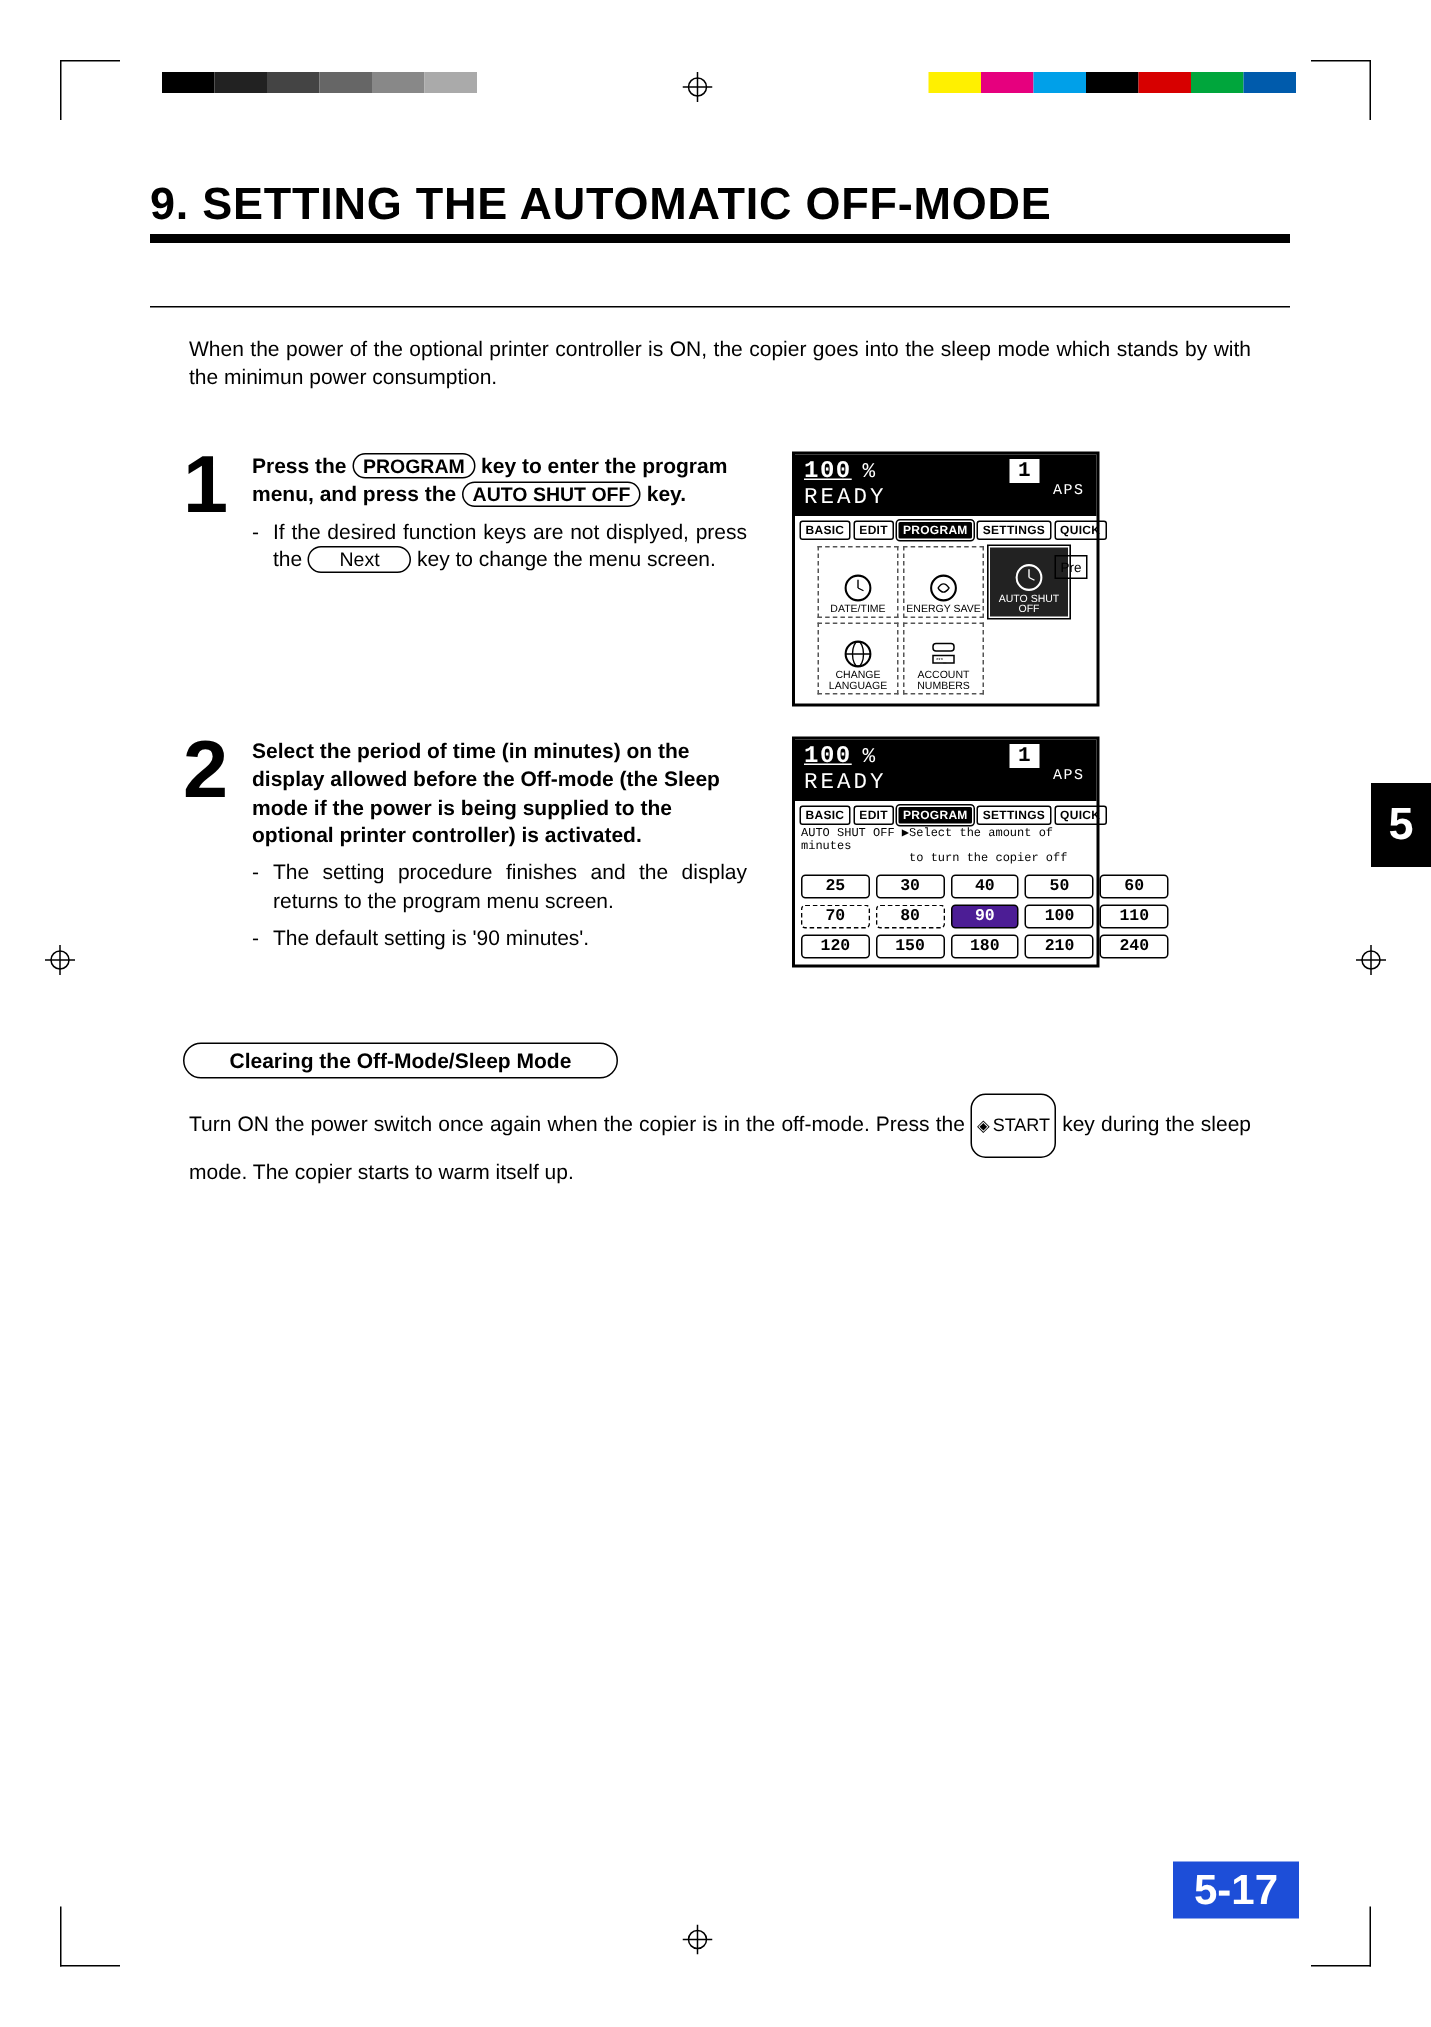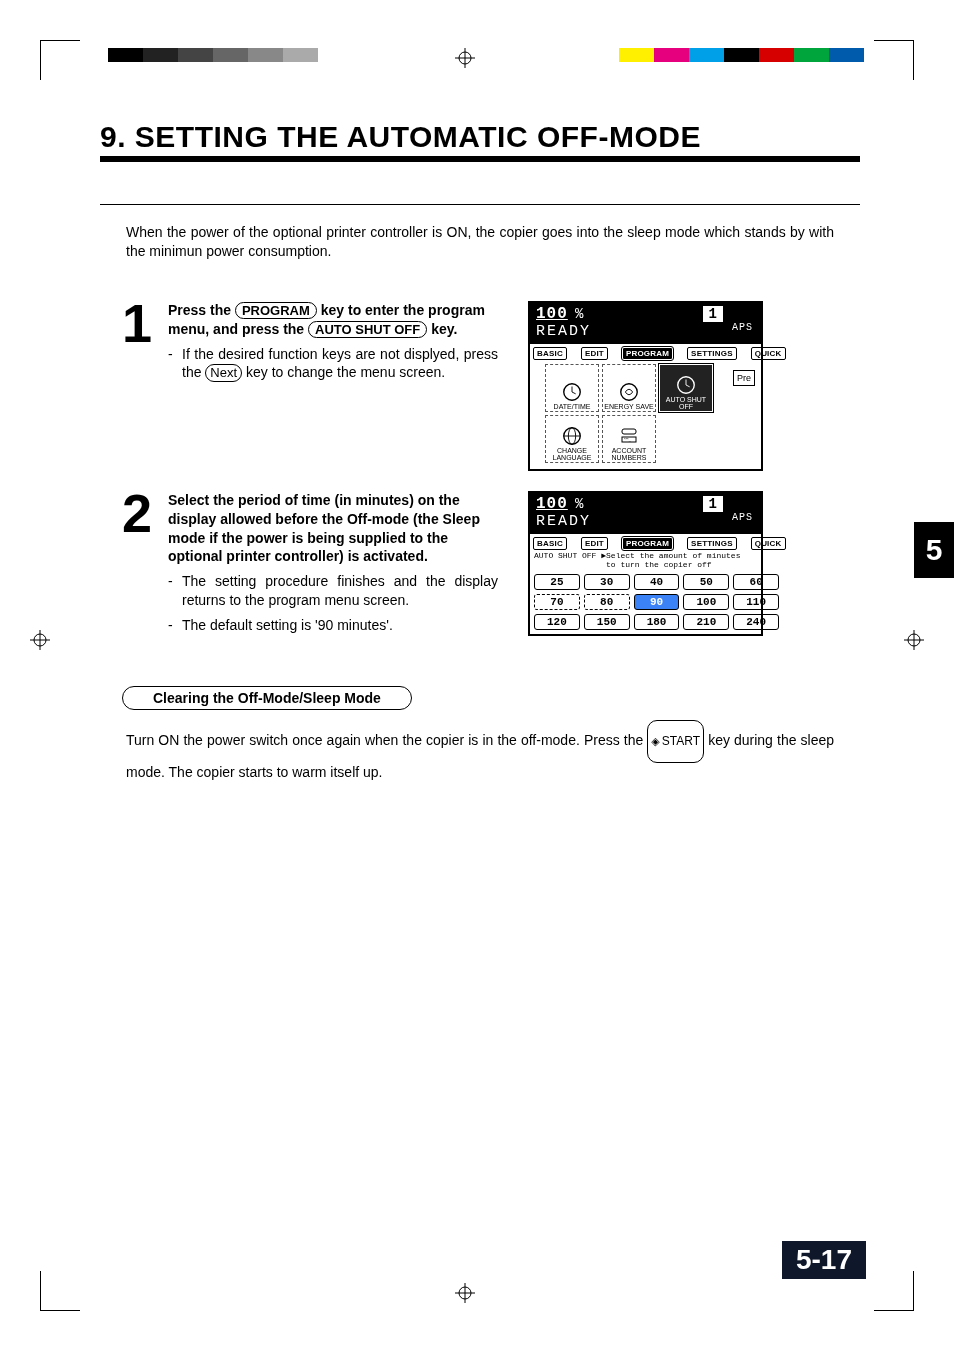--- a/index.html
+++ b/index.html
@@ -81,48 +81,48 @@
   .step-bullet .bt { text-align: justify; }
   .keycap {
     display: inline-block;
     border: 1.2px solid #000;
     border-radius: 10px;
     padding: 0 6px;
     font-weight: 700;
     font-size: 13px;
     line-height: 1.2;
   }
-  .keycap.small { font-weight: 400; border-width:1px; padding:0 4px; font-size:13px;}
+  .keycap.small { font-weight: 400; border-width:1px; padding:0 20px; font-size:13px;}
   .screen {
     flex: 1;
     margin-left: 30px;
   }
   .scr-box {
     border: 2px solid #000;
-    width: 235px;
+    width: 205px;
     background: #fff;
   }
   .scr-head {
     background: #000;
     color: #fff;
     font-family: "Courier New", monospace;
     font-size: 12px;
     padding: 2px 6px 4px 6px;
     position: relative;
   }
   .scr-head .zoom { font-size: 16px; font-weight:700; text-decoration: underline; letter-spacing:1px;}
   .scr-head .pct { font-size:14px; }
   .scr-head .num1 {
     position:absolute; right:38px; top:3px;
     background:#fff; color:#000; padding:0 6px; font-weight:700; font-size:14px;
   }
   .scr-head .aps { position:absolute; right:8px; top:19px; font-size:10px; letter-spacing:1px;margin-left:36px;}
   .scr-head .ready { font-size:15px; letter-spacing:2px; }
   .scr-tabs {
-    display:flex; gap:14px; padding:3px 3px 0 3px; font-size:8px; font-weight:700;
+    display:flex; gap:2px; padding:3px 3px 0 3px; font-size:8px; font-weight:700;
   }
   .scr-tab {
     border:1px solid #000; padding:1px 3px; border-radius:2px; flex:1; text-align:center; letter-spacing:0.2px;
   }
   .scr-tab.sel { background:#000; color:#fff; border-color:#fff; outline:1px solid #000;}
   .scr-body { padding:4px 4px 6px 4px;margin-left:11px; }
   .icon-grid { display:grid; grid-template-columns: repeat(3, 54px); gap:3px; position:relative;}
   .icon-btn {
     border:1px dashed #555; height:48px; font-size:7px; text-align:center;
     display:flex; flex-direction:column; justify-content:flex-end; align-items:center;
@@ -134,21 +134,21 @@
     position:absolute; right:6px; top:10px;
     border:1px solid #000; font-size:9px; padding:2px 2px; width:22px; text-align:center;
   }
   .instr-line { font-family:"Courier New",monospace; font-size:8px; padding:2px 4px 3px 4px; line-height:1.1;}
   .num-grid { display:grid; grid-template-columns: repeat(5, 1fr); gap:4px; padding:2px 4px 4px 4px;}
   .num-btn {
     border:1.2px solid #000; border-radius:3px; font-size:11px; font-weight:700; text-align:center;
     padding:1px 12px; font-family:"Courier New",monospace;
   }
   .num-btn.dashed{ border-style:dashed; }
-  .num-btn.sel { background:#3b82f6; color:#fff; }
+  .num-btn.sel { background:#4c1d95; color:#fff; }
 
   .pill-box {
     border: 1.5px solid #000;
     border-radius: 18px;
     padding: 3px 30px;
     display: inline-block;
     font-weight: 700;
     font-size: 14px;
     margin-top: 50px;
     margin-left: 22px;
@@ -166,21 +166,21 @@
 
   .side-tab {
     position: absolute; right: 0; top: 522px;
     background: #000; color: #fff; width: 40px; height: 56px;
     display:flex; align-items:center; justify-content:center;
     font-size: 30px; font-weight: 900;
   }
   .pn-box {
     position: absolute;
     right: 88px; bottom: 72px;
-    background:#0f172a; color:#fff; font-weight:900; font-size:28px;
+    background:#1d4ed8; color:#fff; font-weight:900; font-size:28px;
     padding:3px 14px;
   }
 </style>
 </head>
 <body>
 
 <div class="crop-top-left"></div>
 <div class="crop-top-right"></div>
 <div class="crop-bottom-left"></div>
 <div class="crop-bottom-right"></div>

